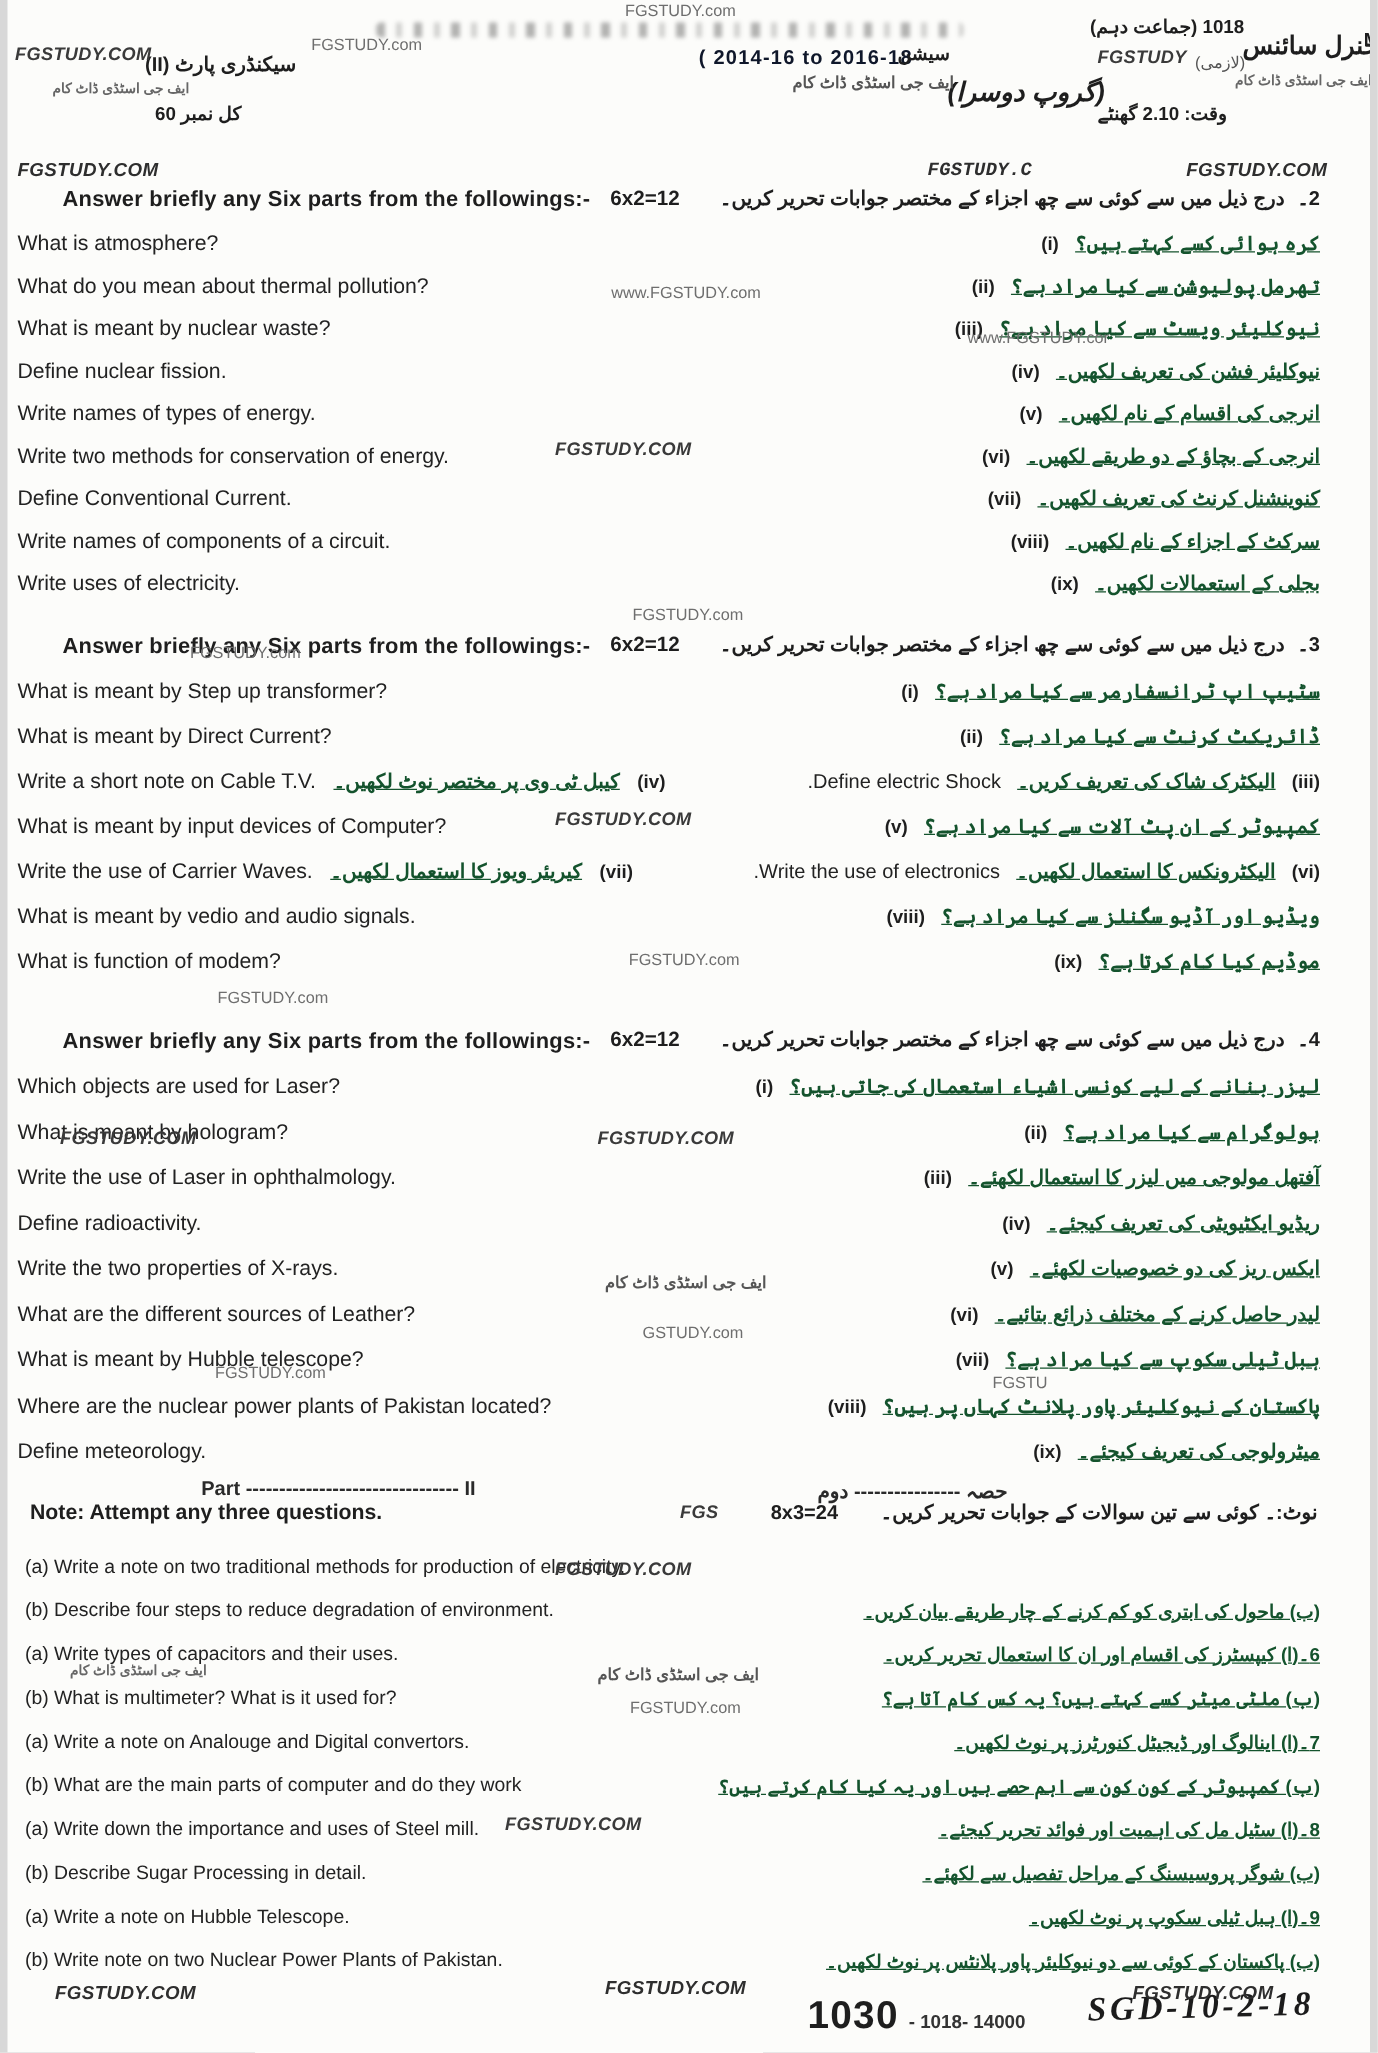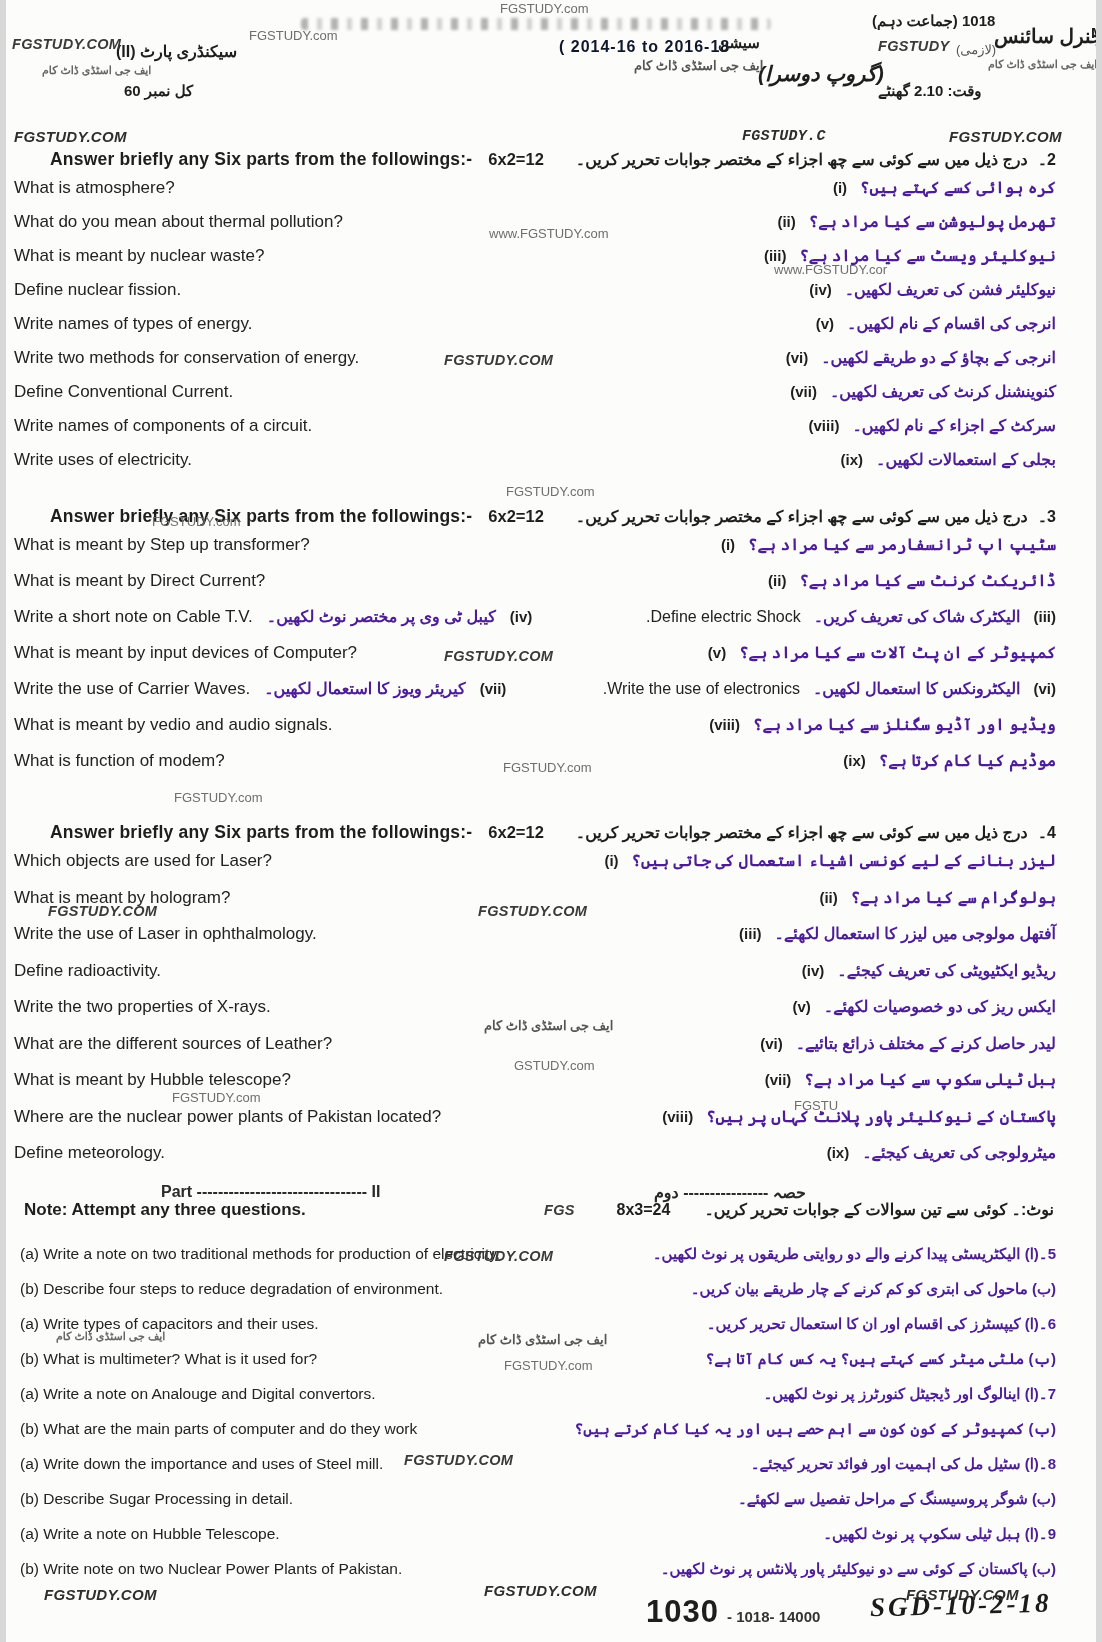--- a/index.html
+++ b/index.html
@@ -39,26 +39,26 @@
   .divider .div-ur { font-weight:700; }
   .divider.p2 { padding-right:290px; }
   
   .qblock { position:absolute; left:0; width:100%; padding:0 40px 0 8px; }
   .qhead  { display:flex; align-items:center; height:38px; }
   .qh-en    { font-weight:700; font-size:17.5px; margin-left:36px; letter-spacing:.2px; }
   .qh-marks { font-weight:700; font-size:16.5px; margin-left:16px; }
   .qh-ur  { flex:1; display:flex; direction:rtl; gap:10px; align-items:baseline;
             font-weight:700; font-size:16px; }
   .qh-num { font-weight:700; font-size:16px; }
-  .qrow { display:flex; justify-content:space-between; height:var(--rh,36px); }
+  .qrow { display:flex; justify-content:space-between; align-items:center; height:var(--rh,36px); }
   .rl   { display:flex; gap:14px; align-items:baseline; white-space:nowrap; }
   .rr   { display:flex; direction:rtl; gap:13px; align-items:baseline; white-space:nowrap; }
   .en   { font-size:17px; color:#222; }
   .ren  { font-size:16px; }
-  .ur   { font-size:16px; font-weight:600; color:#4c1d95; }
+  .ur   { font-size:16px; font-weight:600; color:#14532d;text-decoration:underline; }
   .num  { font-size:15px; font-weight:700; }
   
   .noterow { position:absolute; left:0; width:100%; top:1200px; display:flex; align-items:baseline;
              padding:0 42px 0 18px; }
   .note-en { font-weight:700; font-size:17px; }
   .note-marks { font-weight:700; font-size:16px; margin-left:auto; }
   .note-ur { font-size:16px; font-weight:700; margin-left:34px; }
   .p2rows { position:absolute; left:0; width:100%; top:1236px; padding:0 40px 0 14px; }
   .p2row  { display:flex; justify-content:space-between; align-items:center; height:35px; }
   .p2en   { font-size:15.5px; color:#222; }
@@ -360,21 +360,20 @@
 
   <div class="noterow">
     <span class="note-en">Note: Attempt any three questions.</span>
     <span class="note-marks">8x3=24</span>
     <span class="note-ur" dir="rtl">نوٹ:۔ کوئی سے تین سوالات کے جوابات تحریر کریں۔</span>
   </div>
 
   <section class="p2rows" id="p2rows">
       <div class="p2row">
         <span class="en p2en">(a) Write a note on two traditional methods for production of electricity.</span>
-        <span class="ur p2ur" dir="rtl">5۔(ا) الیکٹریسٹی پیدا کرنے والے دو روایتی طریقوں پر نوٹ لکھیں۔</span>
       </div>
       <div class="p2row">
         <span class="en p2en">(b) Describe four steps to reduce degradation of environment.</span>
         <span class="ur p2ur" dir="rtl">(ب) ماحول کی ابتری کو کم کرنے کے چار طریقے بیان کریں۔</span>
       </div>
       <div class="p2row">
         <span class="en p2en">(a) Write types of capacitors and their uses.</span>
         <span class="ur p2ur" dir="rtl">6۔(ا) کیپسٹرز کی اقسام اور ان کا استعمال تحریر کریں۔</span>
       </div>
       <div class="p2row">

